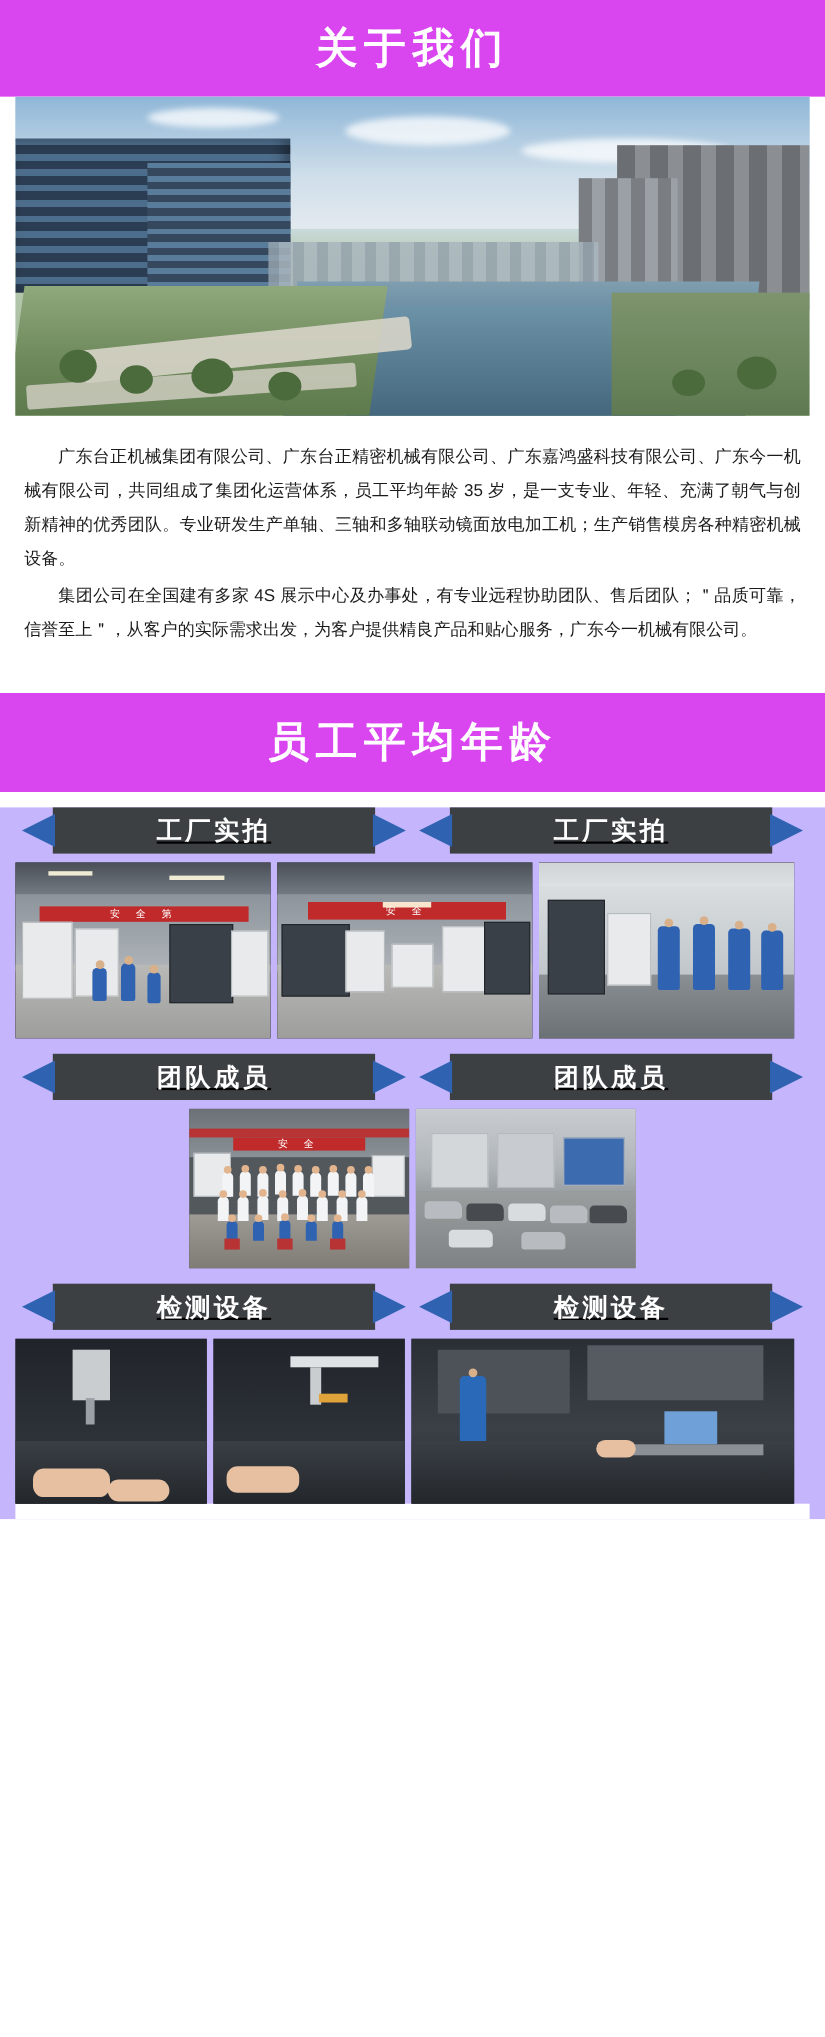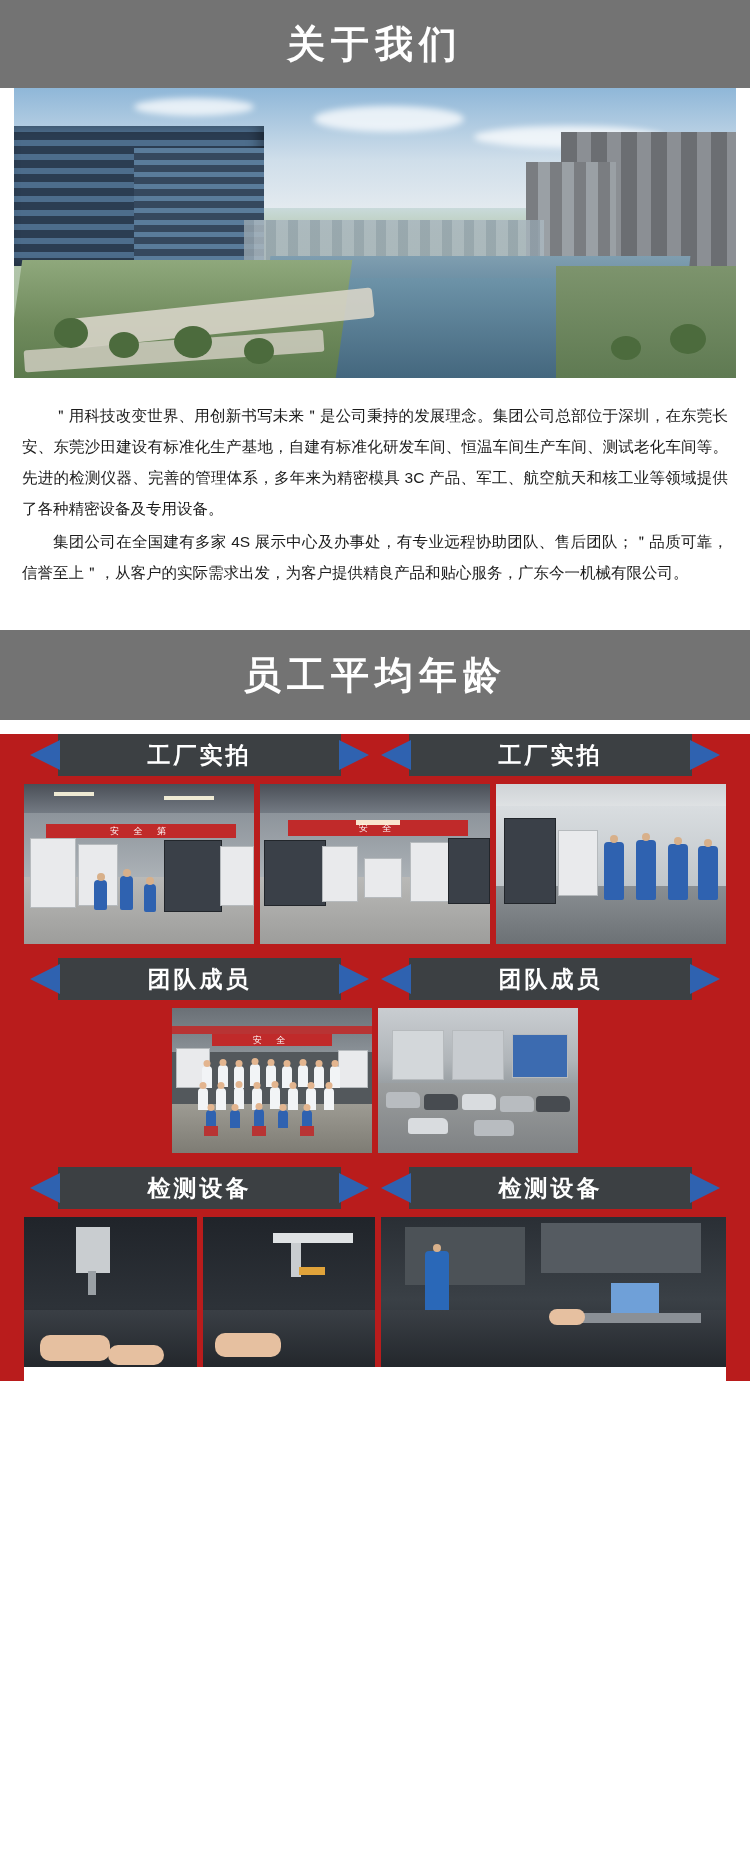--- a/index.html
+++ b/index.html
@@ -5,21 +5,21 @@
   * { box-sizing: border-box; margin: 0; padding: 0; }
   html, body {
     width: 750px;
     background: #ffffff;
     font-family: "Liberation Sans", "DejaVu Sans", sans-serif;
   }
   body { width: 750px; height: 1852px; overflow: hidden; position: relative; }
 
   
   .band {
-    background: #737373;
+    background: #d946ef;
     width: 750px;
     display: flex;
     align-items: center;
     justify-content: center;
   }
   .band-title {
     color: #ffffff;
     font-size: 38px;
     font-weight: bold;
     letter-spacing: 6px;
@@ -95,21 +95,21 @@
     color: #1b1b1b;
     font-size: 15.5px;
     line-height: 31px;
     text-align: justify;
   }
   .about p { text-indent: 2em; margin-bottom: 2px; }
 
   .divider { width: 750px; height: 14px; background: #ffffff; }
 
   
-  .workshop { padding: 0 24px; background:#b91c1c; }
+  .workshop { padding: 0 14px; background:#c4b5fd;text-decoration:underline; }
 
   .ribbon-row { display: flex; gap: 0; margin: 14px 0 8px 0; }
   .ribbon-cell { width: 50%; display: flex; }
   .ribbon {
     position: relative;
     height: 42px;
     background: #3c4043;
     display: flex;
     align-items: center;
     justify-content: center;
@@ -205,21 +205,21 @@
     <div class="tree" style="left:40px;top:230px;width:34px;height:30px;"></div>
     <div class="tree" style="left:95px;top:244px;width:30px;height:26px;"></div>
     <div class="tree" style="left:160px;top:238px;width:38px;height:32px;"></div>
     <div class="tree" style="left:230px;top:250px;width:30px;height:26px;"></div>
     <div class="tree" style="right:30px;top:236px;width:36px;height:30px;"></div>
     <div class="tree" style="right:95px;top:248px;width:30px;height:24px;"></div>
   </div>
 </div>
 
 <div class="about">
-  <p>＂用科技改变世界、用创新书写未来＂是公司秉持的发展理念。集团公司总部位于深圳，在东莞长安、东莞沙田建设有标准化生产基地，自建有标准化研发车间、恒温车间生产车间、测试老化车间等。先进的检测仪器、完善的管理体系，多年来为精密模具 3C 产品、军工、航空航天和核工业等领域提供了各种精密设备及专用设备。</p>
+  <p>广东台正机械集团有限公司、广东台正精密机械有限公司、广东嘉鸿盛科技有限公司、广东今一机械有限公司，共同组成了集团化运营体系，员工平均年龄 35 岁，是一支专业、年轻、充满了朝气与创新精神的优秀团队。专业研发生产单轴、三轴和多轴联动镜面放电加工机；生产销售模房各种精密机械设备。</p>
   <p>集团公司在全国建有多家 4S 展示中心及办事处，有专业远程协助团队、售后团队；＂品质可靠，信誉至上＂，从客户的实际需求出发，为客户提供精良产品和贴心服务，广东今一机械有限公司。</p>
 </div>
 
 <div class="divider"></div>
 
 <div class="band" id="band-workshop">
   <div class="band-title">员工平均年龄</div>
 </div>
 
 <div class="workshop">

